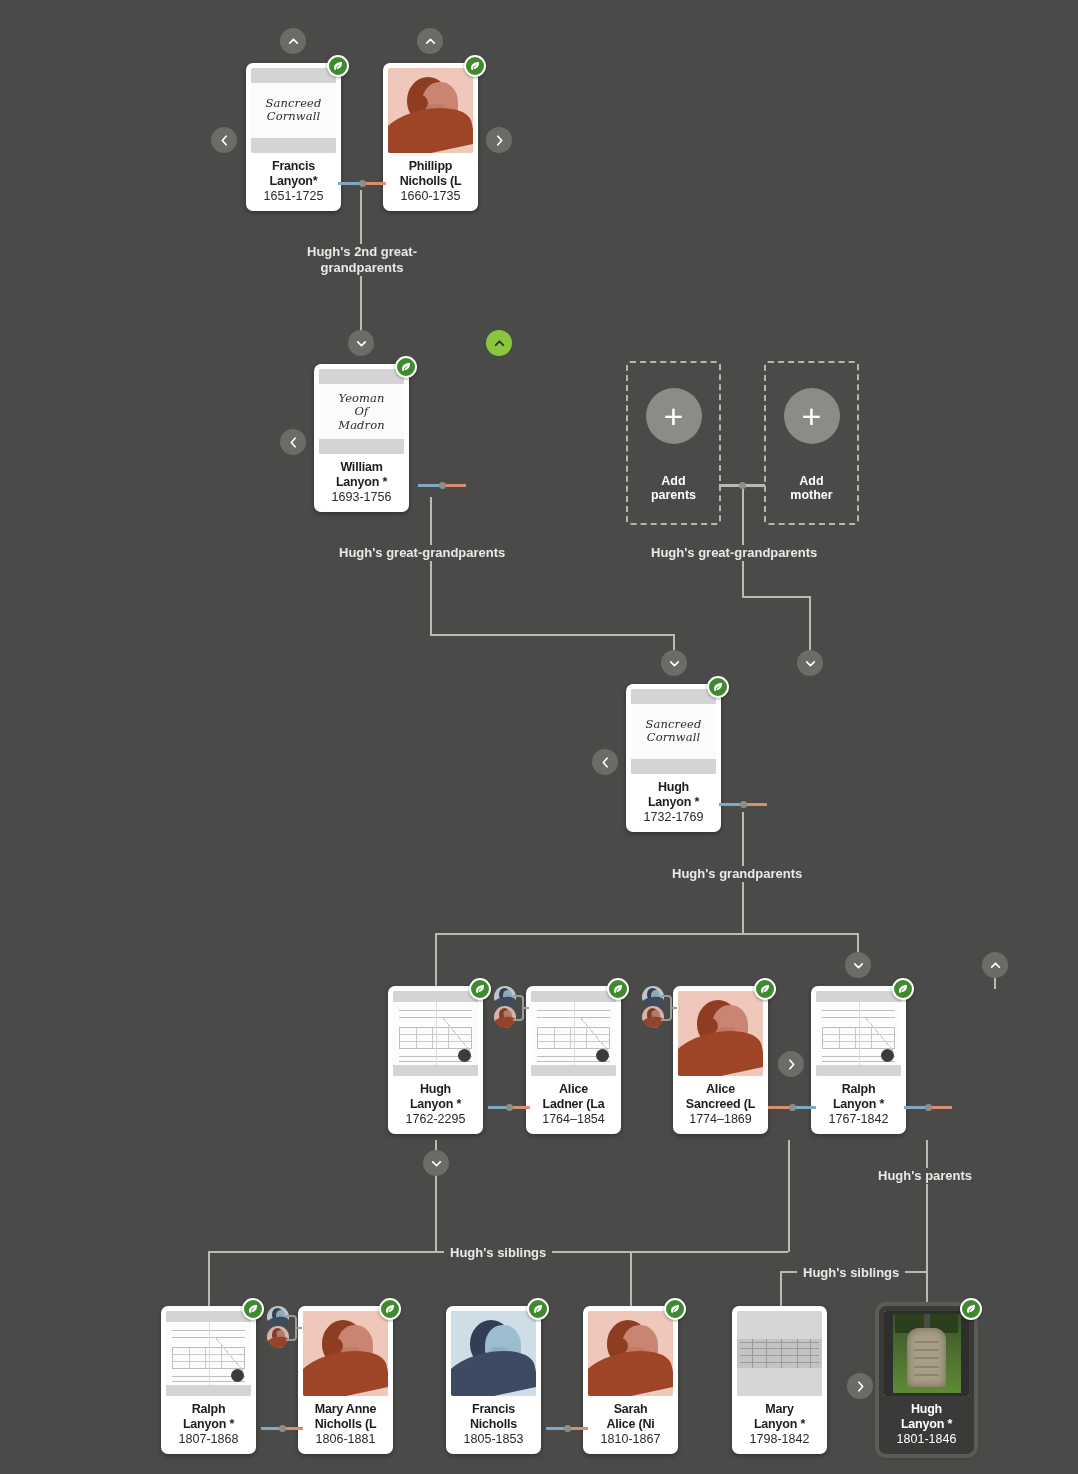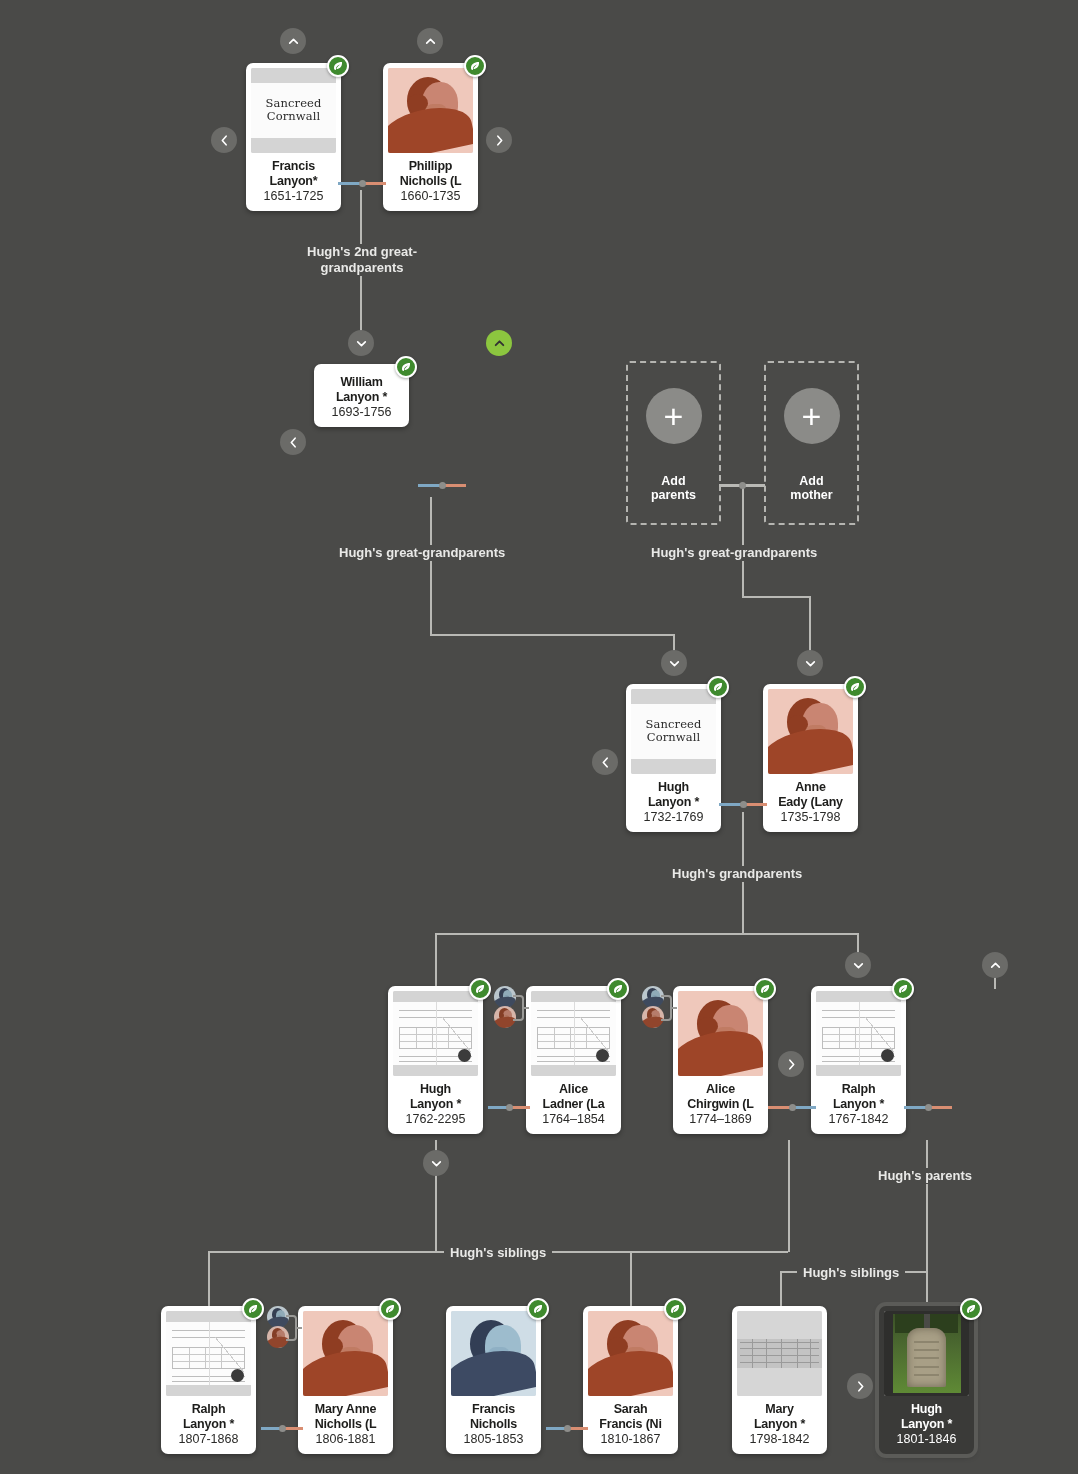--- a/index.html
+++ b/index.html
@@ -54,21 +54,21 @@
   .f .hair{ background:#8f3d22; }
   .f .bun{ background:#8f3d22; }
   
   .m .bg{ background:#cfdde6; }
   .m .body{ background:#3d4a63; }
   .m .neck{ background:#8fb0c4; }
   .m .head{ background:#9dbccd; }
   .m .hair{ background:#323e55; }
 
   
-  .doc{ position:absolute; inset:0; background:#d4d4d4; }
+  .doc{ position:absolute; inset:0; background:#d4d4d4;font-style:italic; }
   .doc .sheet{ position:absolute; left:0; right:0; top:18%; bottom:18%; background:#fbfbfb; }
   .doc .txt{ position:absolute; left:50%; top:50%; transform:translate(-50%,-50%);
      text-align:center; font-family:"DejaVu Serif", serif; font-size:11.5px;
      color:#2b2b2b; line-height:1.18; white-space:pre-line; letter-spacing:.1px;}
 
   
   .rec{ position:absolute; inset:0; background:#d4d4d4; }
   .rec .sheet{ position:absolute; left:0; right:0; top:13%; bottom:13%; background:#fcfcfc; }
   .rec .hl{ position:absolute; left:7%; right:7%; height:1.5px; background:#bdbdbd; }
   .rec .grid{ position:absolute; left:7%; right:7%; top:42%; height:26%; border:1px solid #bdbdbd; }
@@ -288,20 +288,28 @@
       <div class="d"></div>
       <div class="r"></div>
   </div>
 
   <div class="card" style="left:314px; top:364px;">
     <div class="leaf" style="right:-8px; top:-8px;">
       <svg viewBox="0 0 24 24" fill="#fff">
           <path d="M20 4C10 4 4 9 4 16c0 2 1 4 3 4 1 0 1-1 1-2 0-5 4-8 9-9-4 2-7 5-8 9 6 0 12-5 11-14z"></path>
         </svg>
     </div>
+    <div class="thumb">
+      <div class="doc">
+          <div class="sheet"></div>
+          <div class="txt">Yeoman
+Of
+Madron</div>
+        </div>
+    </div>
     <div class="nm">
       <span>William</span>
         <span>Lanyon *</span>
     </div>
     <div class="dt">1693-1756</div>
   </div>
 
 
   <div class="sp" style="left:719px; top:484px; width:46px;">
     <div class="l" style="background:#b9b9b5;"></div>
@@ -357,42 +365,20 @@
 Cornwall</div>
         </div>
     </div>
     <div class="nm">
       <span>Hugh</span>
         <span>Lanyon *</span>
     </div>
     <div class="dt">1732-1769</div>
   </div>
 
-  <div class="card" style="left:763px; top:684px;">
-    <div class="leaf" style="right:-8px; top:-8px;">
-      <svg viewBox="0 0 24 24" fill="#fff">
-          <path d="M20 4C10 4 4 9 4 16c0 2 1 4 3 4 1 0 1-1 1-2 0-5 4-8 9-9-4 2-7 5-8 9 6 0 12-5 11-14z"></path>
-        </svg>
-    </div>
-    <div class="thumb">
-      <div class="p-face f">
-          <div class="bg"></div>
-          <div class="hair"></div>
-          <div class="head"></div>
-          <div class="bun"></div>
-          <div class="neck"></div>
-          <div class="body"></div>
-        </div>
-    </div>
-    <div class="nm">
-      <span>Anne</span>
-        <span>Eady (Lany</span>
-    </div>
-    <div class="dt">1735-1798</div>
-  </div>
 
   <div class="nav" style="left:845px; top:952px;">
     <svg viewBox="0 0 24 24" fill="none" stroke="#fff" stroke-width="3" stroke-linecap="round" stroke-linejoin="round">
         <polyline points="5,9 12,16 19,9"></polyline>
       </svg>
   </div>
   <div class="nav" style="left:982px; top:952px;">
     <svg viewBox="0 0 24 24" fill="none" stroke="#fff" stroke-width="3" stroke-linecap="round" stroke-linejoin="round">
         <polyline points="5,15 12,8 19,15"></polyline>
       </svg>
@@ -552,21 +538,21 @@
           <div class="bg"></div>
           <div class="hair"></div>
           <div class="head"></div>
           <div class="bun"></div>
           <div class="neck"></div>
           <div class="body"></div>
         </div>
     </div>
     <div class="nm">
       <span>Alice</span>
-        <span>Chirgwin (L</span>
+        <span>Sancreed (L</span>
     </div>
     <div class="dt">1774–1869</div>
   </div>
 
   <div class="card" style="left:811px; top:986px;">
     <div class="leaf" style="right:-8px; top:-8px;">
       <svg viewBox="0 0 24 24" fill="#fff">
           <path d="M20 4C10 4 4 9 4 16c0 2 1 4 3 4 1 0 1-1 1-2 0-5 4-8 9-9-4 2-7 5-8 9 6 0 12-5 11-14z"></path>
         </svg>
     </div>
@@ -729,21 +715,21 @@
           <div class="bg"></div>
           <div class="hair"></div>
           <div class="head"></div>
           <div class="bun"></div>
           <div class="neck"></div>
           <div class="body"></div>
         </div>
     </div>
     <div class="nm">
       <span>Sarah</span>
-        <span>Francis (Ni</span>
+        <span>Alice (Ni</span>
     </div>
     <div class="dt">1810-1867</div>
   </div>
 
   <div class="card" style="left:732px; top:1306px;">
     <div class="thumb">
       <div class="cen">
         <div class="band"></div>
         <div class="r" style="top:36%"></div>
           <div class="r" style="top:44%"></div>

